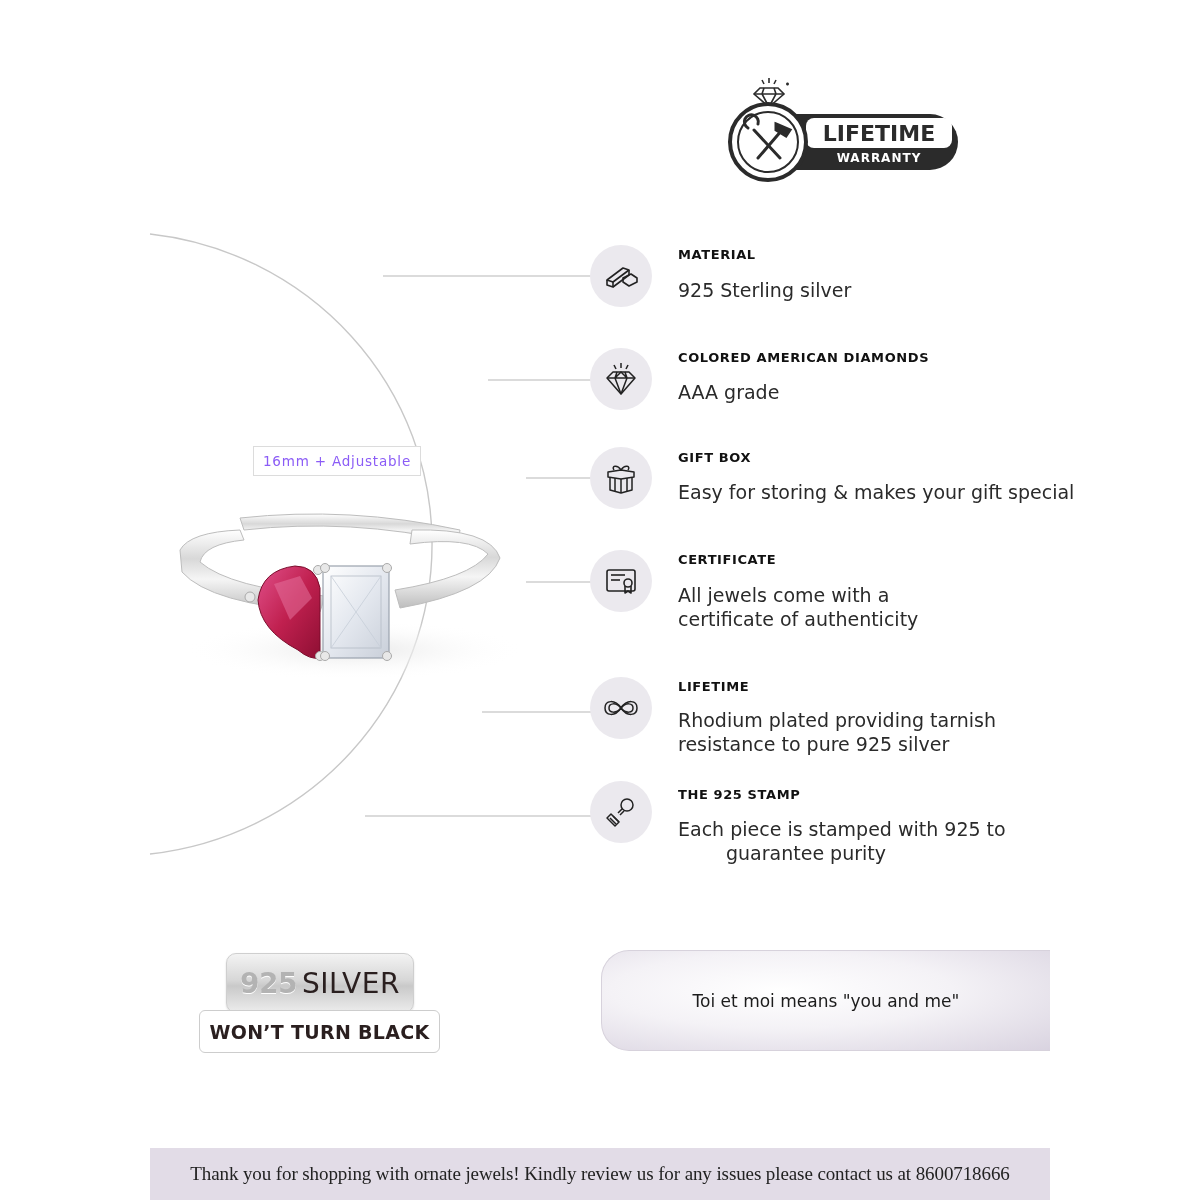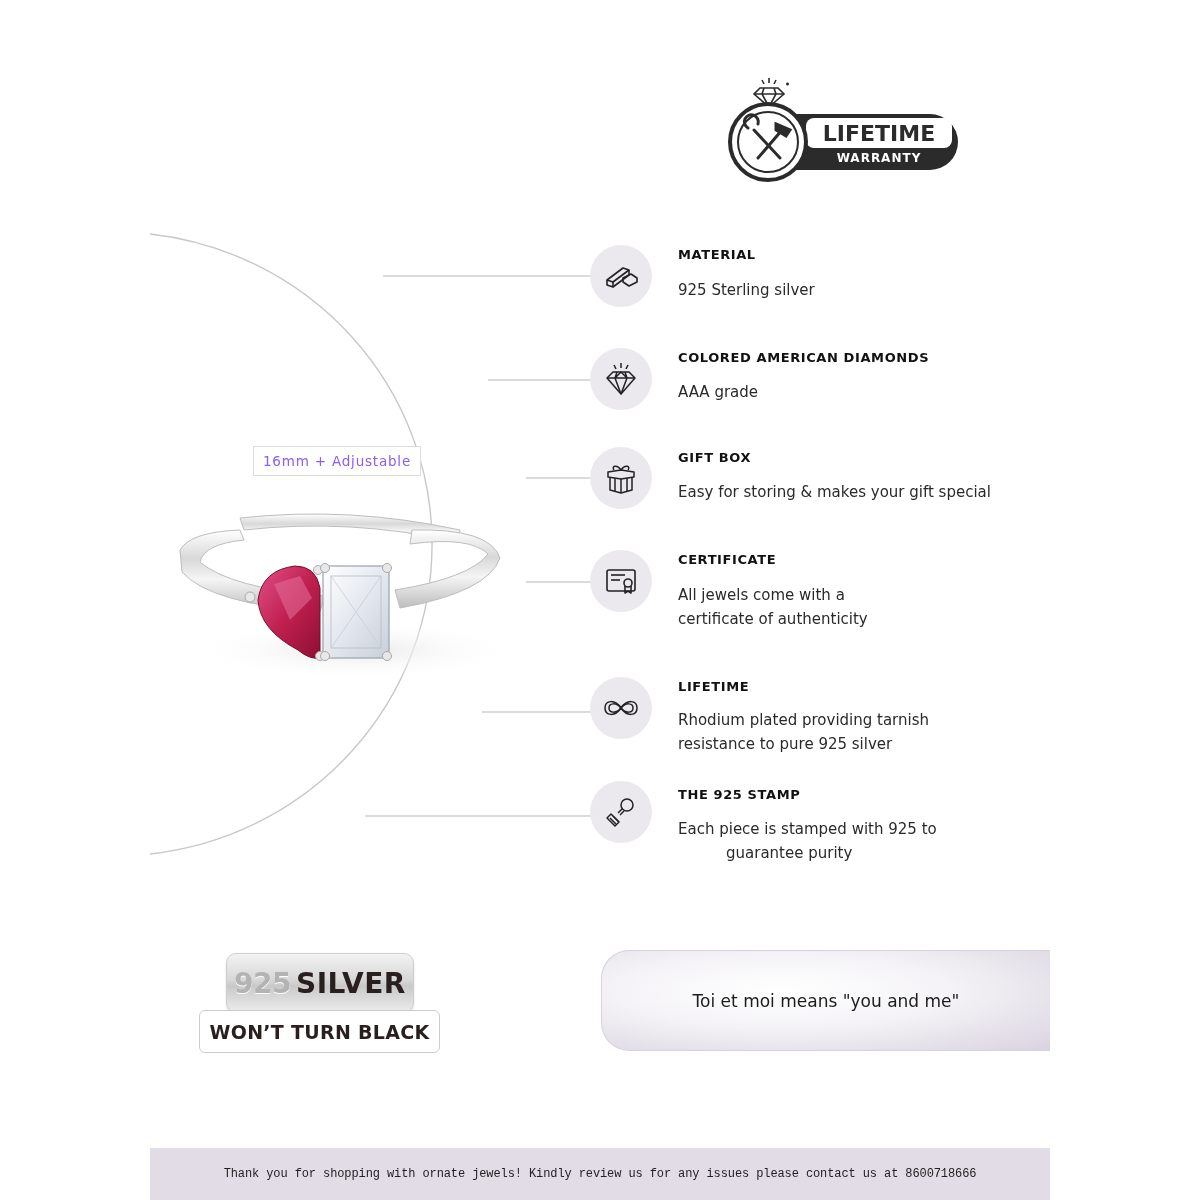--- a/index.html
+++ b/index.html
@@ -15,41 +15,41 @@
   .size-tag { position:absolute; left:253px; top:446px; width:168px; height:30px; border:1px solid #dcdcdc; background:#fff;
     font-size:13.5px; letter-spacing:0.8px; color:#8b5cf6; display:flex; align-items:center; justify-content:center; box-sizing:border-box; }
 
   .ring { position:absolute; left:170px; top:500px; width:370px; height:190px; }
 
   
   .feature { position:absolute; left:590px; width:470px; }
   .feat-icon { position:absolute; left:0; top:0; width:62px; height:62px; border-radius:50%; background:#ebe9ee;
     display:flex; align-items:center; justify-content:center; }
   .feat-title { position:absolute; left:88px; font-weight:bold; font-size:13px; letter-spacing:0.6px; color:#111; white-space:nowrap; }
-  .feat-desc { position:absolute; left:88px; font-size:15px; line-height:24px; color:#2a2a2a; white-space:nowrap; }
+  .feat-desc { position:absolute; left:88px; font-size:19px; line-height:24px; color:#2a2a2a; white-space:nowrap; }
 
   
   .silver-top { position:absolute; left:226px; top:953px; width:186px; height:58px; border-radius:10px;
     background:linear-gradient(180deg,#f3f3f3 0%,#d7d7d7 45%,#c9c9c9 55%,#ececec 100%); border:1px solid #cfcfcf;
     display:flex; align-items:center; justify-content:center; box-shadow:0 1px 2px rgba(0,0,0,0.15); }
   .silver-num { font-size:28px; font-weight:bold; color:#b3b3b3; letter-spacing:-0.5px; margin-right:5px; text-shadow:0 1px 0 #fff; }
-  .silver-word { font-size:28px; font-weight:bold; color:#2a1f1f; letter-spacing:0.5px; }
+  .silver-word { font-size:28px; font-weight:normal; color:#2a1f1f; letter-spacing:0.5px; }
   .silver-bottom { position:absolute; left:199px; top:1010px; width:241px; height:43px; border-radius:6px; background:#fff;
     border:1px solid #cdcdcd; box-sizing:border-box; display:flex; align-items:center; justify-content:center;
     font-size:19px; font-weight:bold; color:#2a1f1f; letter-spacing:0.3px; }
 
   
   .quote { position:absolute; left:601px; top:950px; width:449px; height:101px; border-radius:28px 0 0 28px;
     background:radial-gradient(ellipse at 40% 40%, #ffffff 0%, #f4f2f6 45%, #d9d3e0 100%);
     border-top:1px solid #d7d2dc; border-bottom:1px solid #d7d2dc; border-left:1px solid #d7d2dc; box-sizing:border-box;
     display:flex; align-items:center; justify-content:center; font-size:17px; color:#1c1c1c; }
 
   
   .footer { position:absolute; left:150px; top:1148px; width:900px; height:52px; background:#e2dce7;
-    display:flex; align-items:center; justify-content:center; font-family:Liberation Mono, monospace; font-size:12px; color:#222; letter-spacing:-0.1px; }
+    display:flex; align-items:center; justify-content:center; font-family:Liberation Serif, serif; font-size:19px; color:#222; letter-spacing:-0.1px; }
 </style>
 </head>
 <body>
 
 <svg class="arc" viewBox="0 0 1200 1200">
   <path d="M150,234 A 318 312 0 0 1 150,854" fill="none" stroke="#c8c8c8" stroke-width="1.4"></path>
   <path d="M 150,234 C 370,215 520,380 530,540 C 540,700 400,860 150,854" fill="none" stroke="#c8c8c8" stroke-width="1.3" opacity="0"></path>
   <line x1="383" y1="276" x2="592" y2="276" stroke="#cfcfcf" stroke-width="1.3"></line>
   <line x1="488" y1="380" x2="592" y2="380" stroke="#cfcfcf" stroke-width="1.3"></line>
   <line x1="526" y1="478" x2="592" y2="478" stroke="#cfcfcf" stroke-width="1.3"></line>

